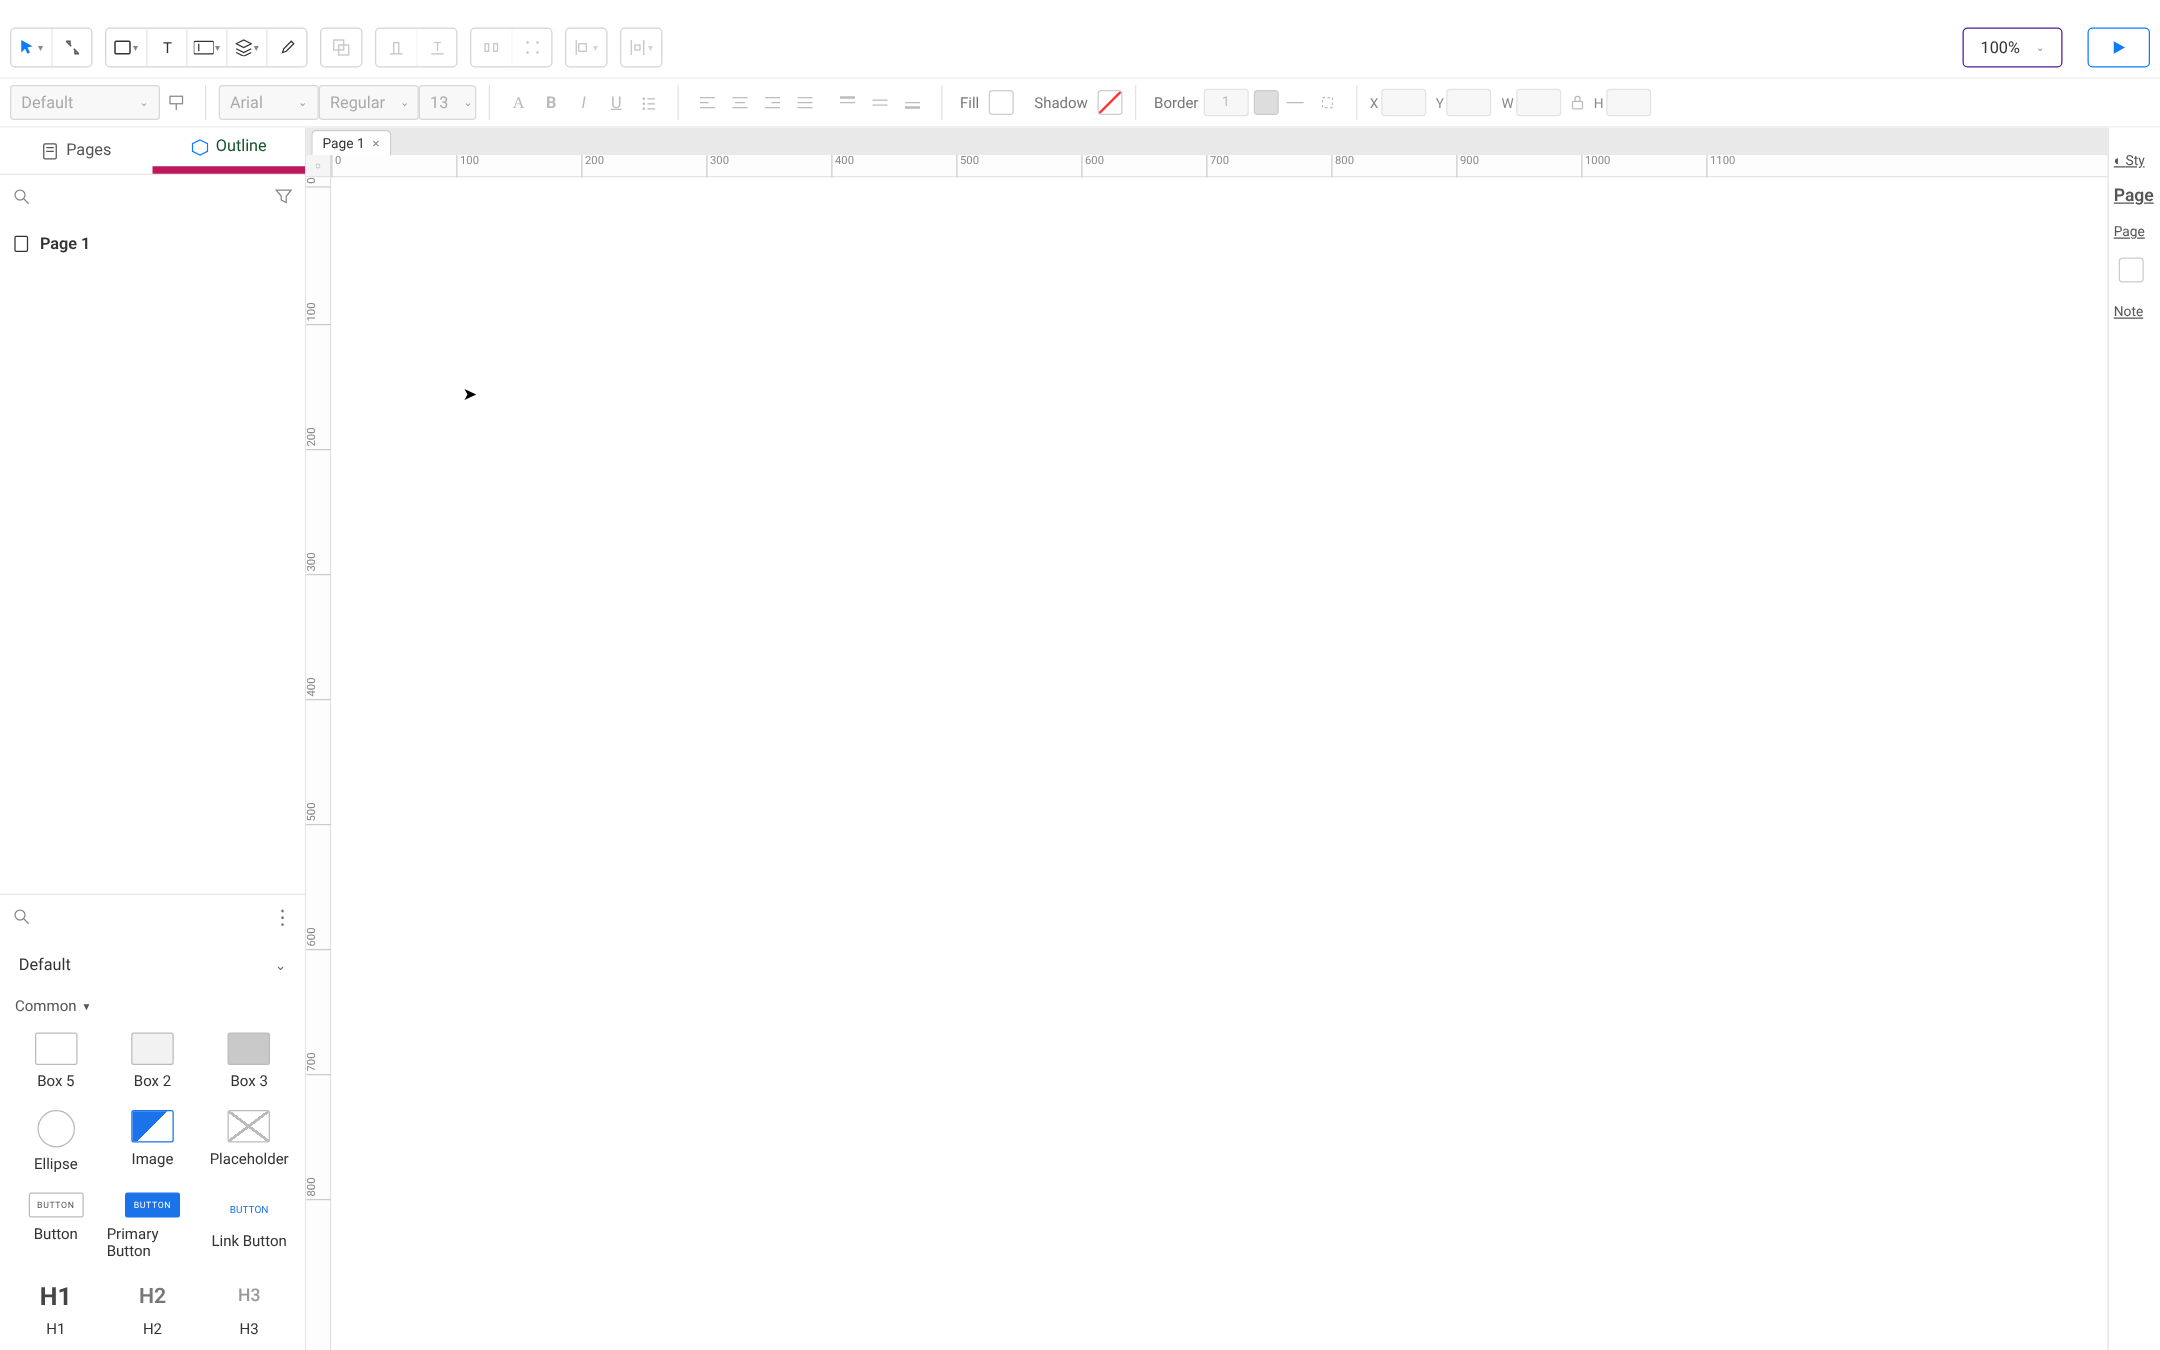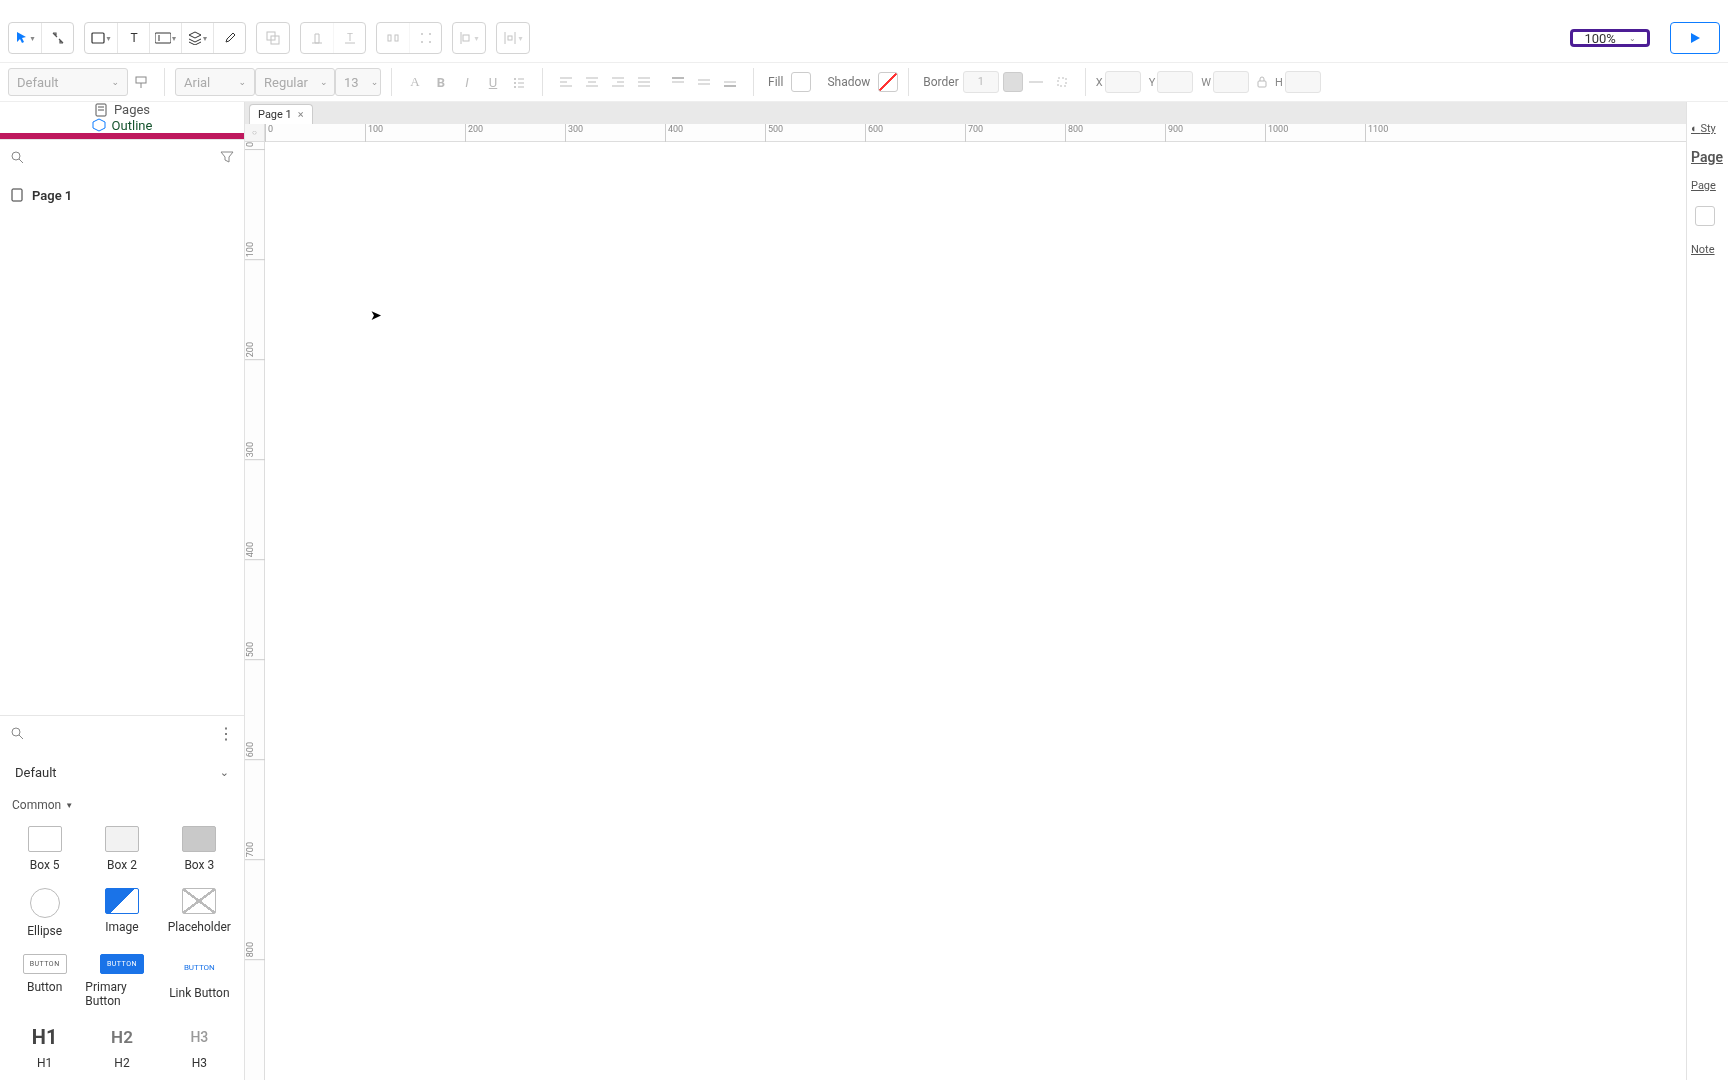--- a/index.html
+++ b/index.html
@@ -6,39 +6,39 @@
 body { width:1728px; height:1080px; background:#fff; overflow:hidden; font-size:13px; color:#333; }
 
 
 .toolbar1 { position:absolute; top:18px; left:0; right:0; height:40px; display:flex; align-items:center; padding:0 8px; }
 .tb-group { display:flex; align-items:center; gap:0; margin-right:10px; border:1px solid #d4d4d4; border-radius:4px; height:32px; }
 .tb-btn { width:32px; height:30px; display:flex; align-items:center; justify-content:center; cursor:pointer; color:#555; position:relative; }
 .tb-btn + .tb-btn { border-left:1px solid #e6e6e6; }
 .tb-btn.disabled { opacity:.35; }
 .drop-caret { font-size:8px; color:#888; margin-left:1px; }
 .zoom { margin-left:auto; }
-.zoom-sel { border:3px solid #4c1d95; border-radius:4px; height:18px; width:80px; display:flex; align-items:center; justify-content:center; gap:12px; }
+.zoom-sel { border:1px solid #4c1d95; border-radius:4px; height:32px; width:80px; display:flex; align-items:center; justify-content:center; gap:12px; }
 .play-btn { margin-left:20px; border:1px solid #0d7cff; border-radius:4px; height:32px; width:50px; display:flex; align-items:center; justify-content:center; color:#0d7cff; }
 
 
 .toolbar2 { position:absolute; top:62px; left:0; right:0; height:40px; display:flex; align-items:center; padding:0 8px; border-top:1px solid #eee; border-bottom:1px solid #eee; gap:0; }
 .sel { border:1px solid #d8d8d8; border-radius:3px; height:28px; display:flex; align-items:center; padding:0 8px; color:#aaa; background:#f8f8f8; gap:6px; }
 .sel .caret { font-size:9px; color:#999; }
 .fmt-sep { width:1px; height:28px; background:#e2e2e2; margin:0 10px; }
 .fmt-btn { width:26px; height:26px; display:flex; align-items:center; justify-content:center; color:#bbb; }
 .swatch { width:20px; height:20px; border:1px solid #ccc; border-radius:3px; background:#fff; margin-left:4px; }
 .swatch.none { background:linear-gradient(to top left,#fff 46%,#f33 47%,#f33 53%,#fff 54%); }
 .swatch.grey { background:#ddd; }
 .lbl { color:#777; font-size:12px; margin:0 4px; }
 .num-in { width:36px; height:22px; border:1px solid #e3e3e3; border-radius:3px; background:#f7f7f7; color:#bbb; text-align:center; font-size:11px; line-height:20px; }
 .tiny-lbl { font-size:11px; color:#888; margin-right:2px; }
 
 
 .leftpanel { position:absolute; top:102px; left:0; width:245px; bottom:0; border-right:1px solid #e2e2e2; display:flex; flex-direction:column; }
-.tabs { display:flex; border-bottom:1px solid #e6e6e6; height:38px;flex-direction:column; }
+.tabs { display:flex; border-bottom:1px solid #e6e6e6; height:38px; }
 .tab { flex:1; display:flex; align-items:center; justify-content:center; gap:6px; cursor:pointer; color:#555; font-size:13px; }
 .tab.active { color:#14532d; border-bottom:6px solid #be185d; }
 .sub-row { display:flex; align-items:center; height:34px; padding:0 10px; gap:8px; }
 .tree { padding:6px 10px; }
 .tree-item { display:flex; align-items:center; gap:8px; height:30px; font-weight:600; }
 .empty-msg { color:#888; font-size:12px; text-align:center; padding:14px 0; }
 
 
 .lib-header { border-top:1px solid #e6e6e6; }
 .lib-header .tabs { border-bottom:1px solid #e6e6e6; }

